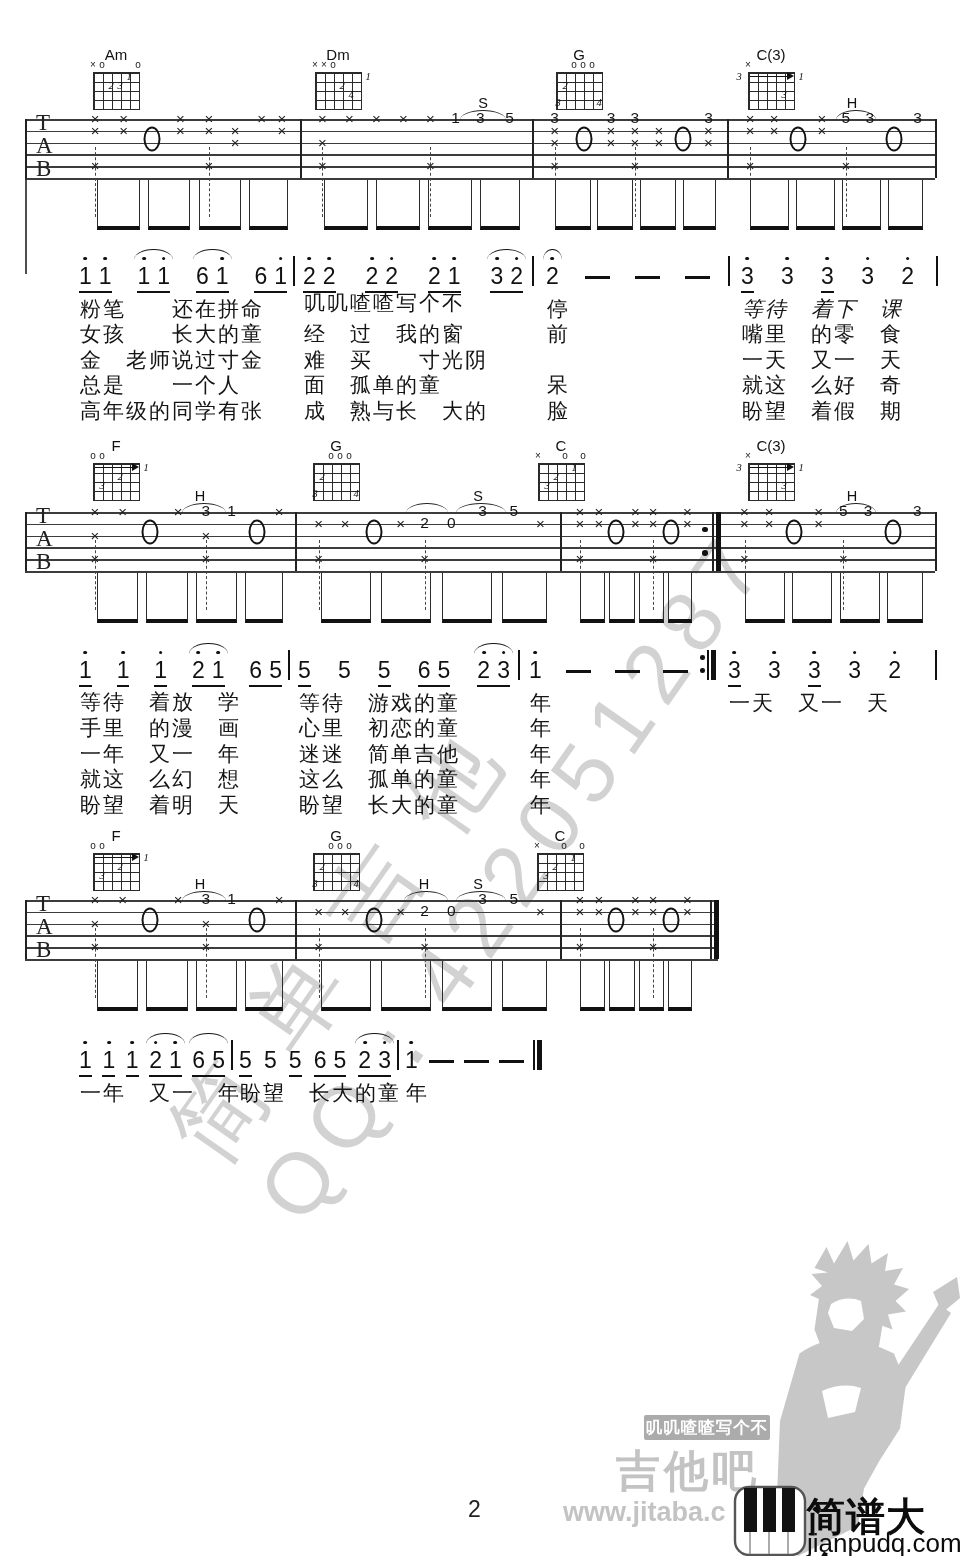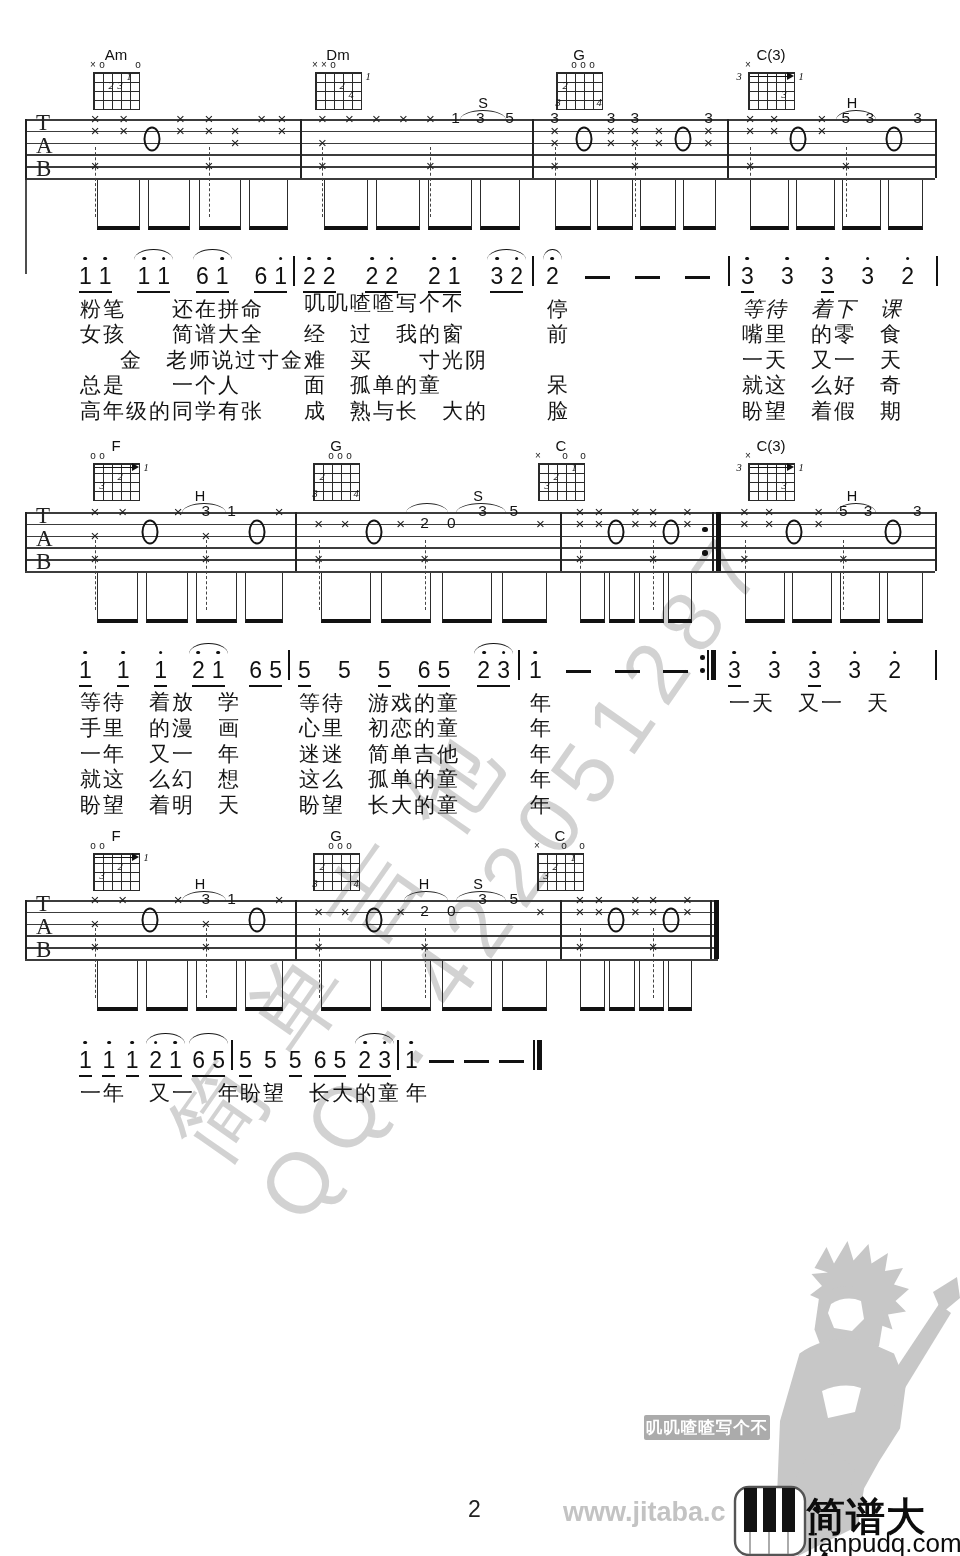--- a/index.html
+++ b/index.html
@@ -468,22 +468,22 @@
           <div class="jgrp u arc">
             <div class="jn">6</div>
             <div class="jn oct">1</div>
           </div>
           <div class="jgrp u">
             <div class="jn">6</div>
             <div class="jn oct">1</div>
           </div>
         </div>
         <div class="lyr" style="left: 80px; top: 298px;">粉笔　　还在拼命</div>
-        <div class="lyr" style="left: 80px; top: 323.4px;">女孩　　简谱大全</div>
-        <div class="lyr" style="left: 80px; top: 348.8px; margin-left: 40px;">金　老师说过寸金</div>
+        <div class="lyr" style="left: 80px; top: 323.4px;">女孩　　长大的童</div>
+        <div class="lyr" style="left: 80px; top: 348.8px;">金　老师说过寸金</div>
         <div class="lyr" style="left: 80px; top: 374.2px;">总是　　一个人</div>
         <div class="lyr" style="left: 80px; top: 399.6px;">高年级的同学有张</div>
         <div class="jrow" style="left: 302px; top: 254px; width: 222px;">
           <div class="jgrp u">
             <div class="jn oct">2</div>
             <div class="jn oct">2</div>
           </div>
           <div class="jgrp u">
             <div class="jn oct">2</div>
             <div class="jn oct">2</div>
@@ -696,20 +696,21 @@
       <path d="M134 44 l16-10 2 14 -12 10z"></path>
       <path d="M52 150 q18 0 30 12 l-6 26 -26 10 -12-22z"></path>
     </g>
     <g fill="#ffffff">
       <path d="M66 52 q10-6 20-2 l2 12 -8 8 -12-2 -4-10z"></path>
       <path d="M60 110 q14-6 26-2 l-4 16 -18 4z"></path>
     </g>
   </svg>
 
   <div class="badge">叽叽喳喳写个不</div>
+  <div class="siten">吉他吧</div>
   <div class="siteu">www.jitaba.c</div>
 
   <svg class="piano" width="74" height="72" viewBox="0 0 74 72">
     <rect x="2" y="2" width="70" height="68" rx="14" fill="#ffffff" stroke="#555" stroke-width="2.4"></rect>
     <rect x="11" y="3" width="13" height="44" fill="#121212"></rect>
     <rect x="30" y="3" width="13" height="44" fill="#121212"></rect>
     <rect x="49" y="3" width="13" height="44" fill="#121212"></rect>
     <line x1="17" y1="47" x2="17" y2="69" stroke="#888" stroke-width="1.4"></line>
     <line x1="36" y1="47" x2="36" y2="69" stroke="#888" stroke-width="1.4"></line>
     <line x1="55" y1="47" x2="55" y2="69" stroke="#888" stroke-width="1.4"></line>

